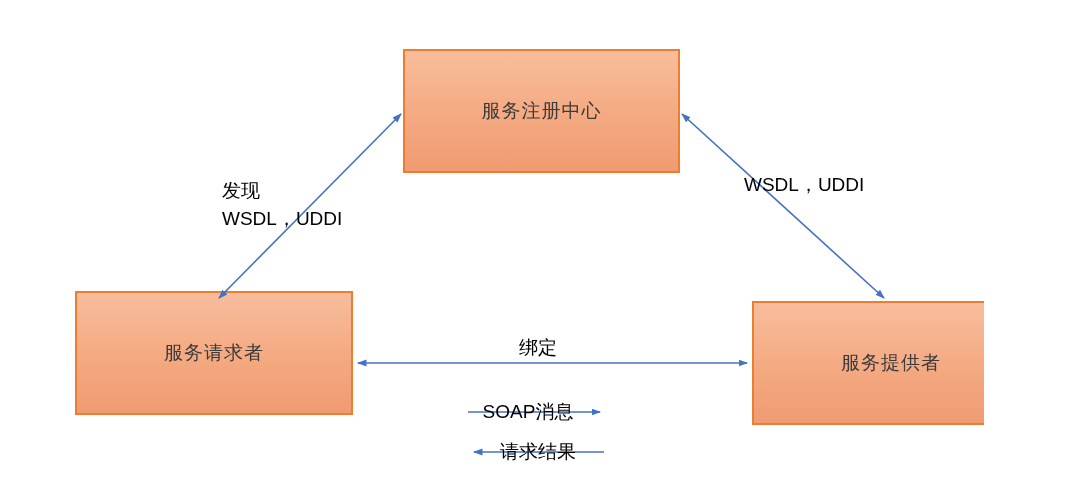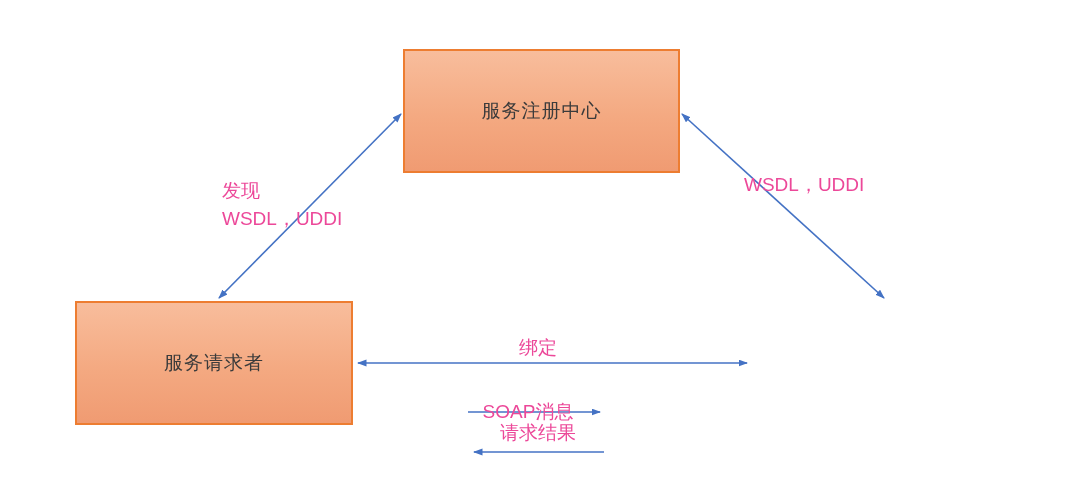--- a/index.html
+++ b/index.html
@@ -22,58 +22,61 @@
     border: 2px solid #ED7D31;
     background: linear-gradient(to bottom, #F8BD9C 0%, #F4A981 55%, #F09B72 100%);
     display: flex;
     align-items: center;
     justify-content: center;
     color: #3B3B3B;
     font-size: 19px;
     letter-spacing: 1px;
   }
   .box-registry  { left: 403px; top: 49px;  width: 277px; height: 124px; }
-  .box-requester { left: 75px;  top: 301px; width: 278px; height: 124px; }
+  .box-requester { left: 75px;  top: 291px; width: 278px; height: 124px; }
   .box-provider  { left: 752px; top: 301px; width: 278px; height: 124px; }
 
   svg.connectors {
     position: absolute;
     left: 0; top: 0;
     width: 1077px;
     height: 500px;
     pointer-events: none;
   }
   svg.connectors line {
     stroke: #4472C4;
     stroke-width: 1.6;
   }
 
   .edge-label {
     position: absolute;
-    color: #ec4899;
+    color: #000000;
     font-size: 19px;
     line-height: 28px;
     white-space: nowrap;
   }
   .label-discover { left: 222px; top: 177px; }
   .label-publish  { left: 744px; top: 171px; }
   .label-bind     { left: 458px; top: 335px; width: 160px; text-align: center; line-height: 26px; }
   .label-soap     { left: 448px; top: 399px; width: 160px; text-align: center; line-height: 26px; }
-  .label-result   { left: 458px; top: 420px; width: 160px; text-align: center; line-height: 26px; }
+  .label-result   { left: 458px; top: 439px; width: 160px; text-align: center; line-height: 26px; }
 </style>
 </head>
 <body>
 
 <div class="canvas">
 
   <div class="node-box box-registry">
     <span>服务注册中心</span>
   </div>
   <div class="node-box box-requester">
     <span>服务请求者</span>
+  </div>
+  <div class="node-box box-provider">
+    <span>服务提供者</span>
   </div>
 
   <svg class="connectors" viewBox="0 0 1077 500" xmlns="http://www.w3.org/2000/svg">
     <defs>
       <marker id="arrowEnd" markerWidth="10" markerHeight="8" refX="8.5" refY="3.5" orient="auto" markerUnits="userSpaceOnUse">
         <path d="M0,0 L9.5,3.5 L0,7 Z" fill="#4472C4"></path>
       </marker>
       <marker id="arrowStart" markerWidth="10" markerHeight="8" refX="8.5" refY="3.5" orient="auto-start-reverse" markerUnits="userSpaceOnUse">
         <path d="M0,0 L9.5,3.5 L0,7 Z" fill="#4472C4"></path>
       </marker>

